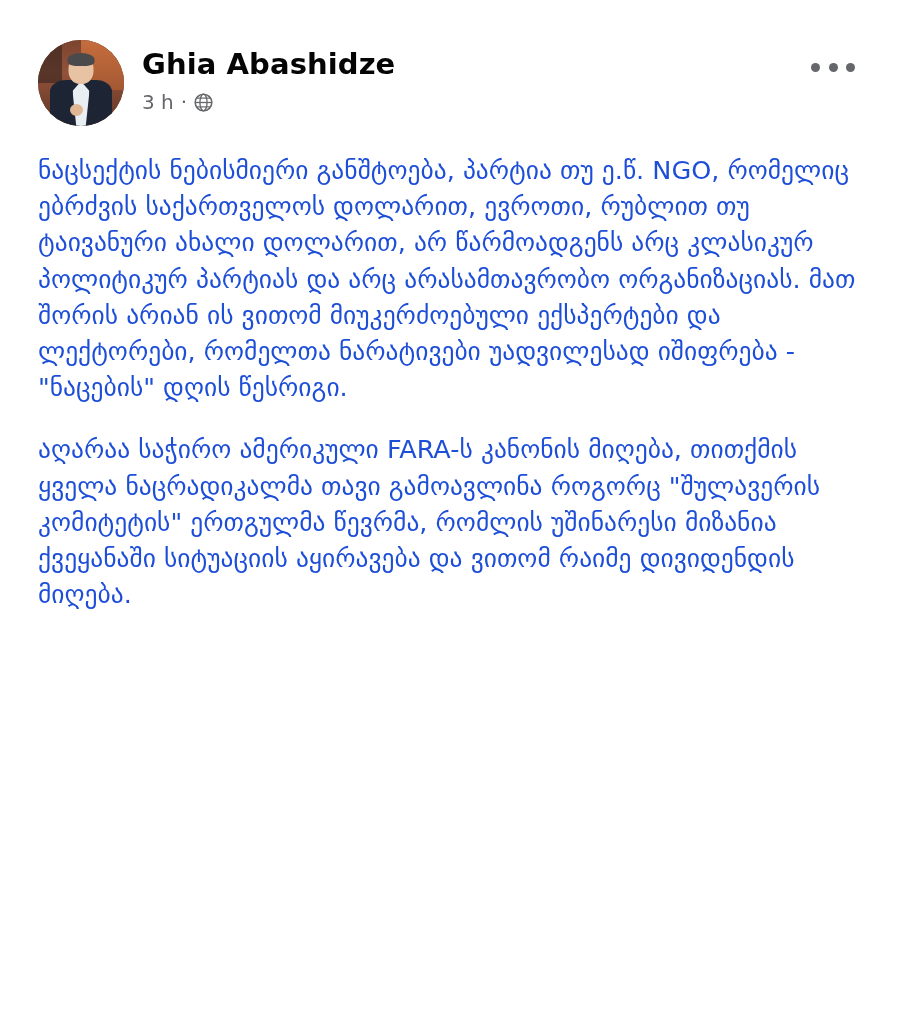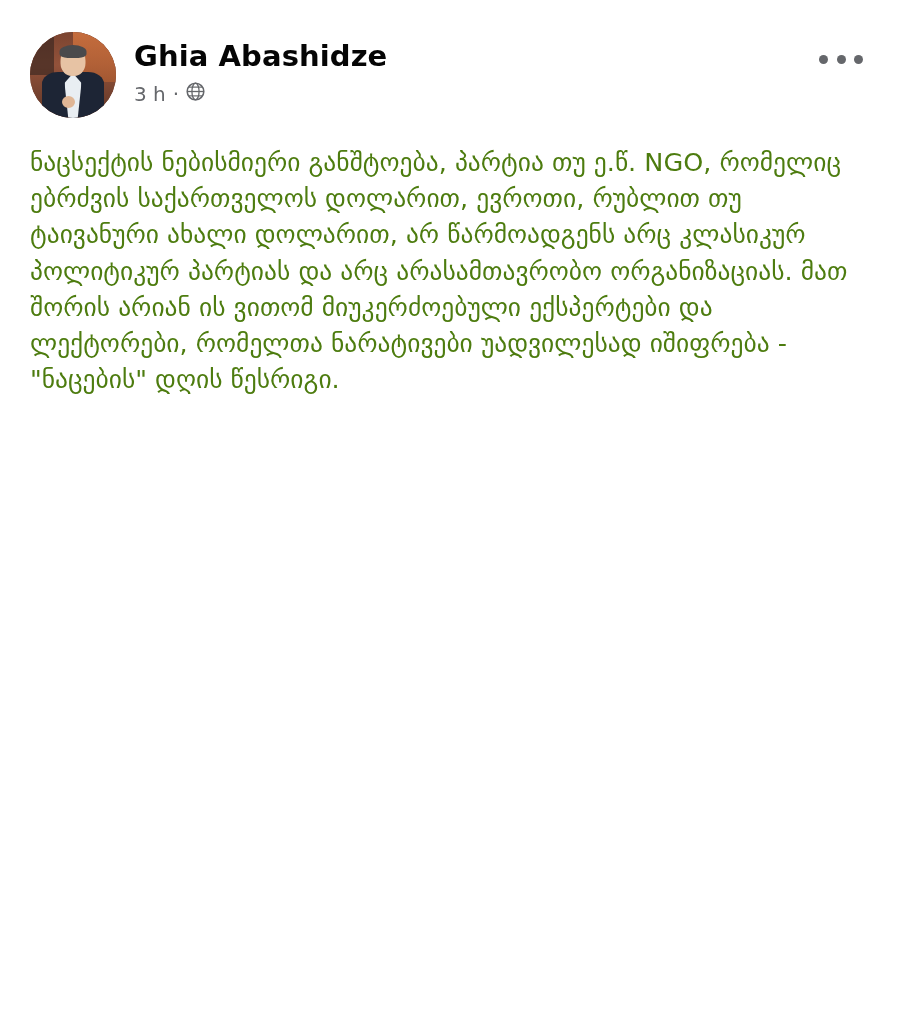--- a/index.html
+++ b/index.html
@@ -12,21 +12,21 @@
     height: 1024px;
     font-family: "DejaVu Sans", "Liberation Sans", sans-serif;
     color: #050505;
     overflow: hidden;
     position: relative;
   }
 
   .post {
     width: 899px;
     box-sizing: border-box;
-    padding: 8px;
+    padding: 16px;
     background: #ffffff;
   }
 
   
   .post-header {
     display: flex;
     align-items: flex-start;
     padding: 24px 22px 0 22px;
     position: relative;
   }
@@ -119,21 +119,21 @@
   }
   .author-name {
     font-size: 29px;
     font-weight: bold;
     line-height: 1.15;
     color: #050505;
     letter-spacing: .1px;
   }
   .meta-row {
     display: flex;
-    align-items: flex-start;
+    align-items: center;
     margin-top: 9px;
     color: #65676b;
     font-size: 20px;
   }
   .meta-time { color: #65676b; }
   .meta-dot {
     margin: 0 7px;
     color: #65676b;
   }
   .globe-icon {
@@ -161,21 +161,21 @@
     height: 9px;
     border-radius: 50%;
     background: #65676b;
   }
 
   
   .post-body {
     padding: 26px 22px 0 22px;
     font-size: 25.5px;
     line-height: 1.42;
-    color: #4d7c0f;
+    color: #1d4ed8;
     word-wrap: break-word;
   }
   .post-body p {
     margin: 0 0 26px 0;
   }
   .post-body p:last-child { margin-bottom: 0; }
 </style>
 </head>
 <body>
 
@@ -215,15 +215,16 @@
 
     <div class="more-button">
       <i></i>
         <i></i>
         <i></i>
     </div>
   </div>
 
   <div class="post-body">
     <p>ნაცსექტის ნებისმიერი განშტოება, პარტია თუ ე.წ. NGO, რომელიც ებრძვის საქართველოს დოლარით, ევროთი, რუბლით თუ ტაივანური ახალი დოლარით, არ წარმოადგენს არც კლასიკურ პოლიტიკურ პარტიას და არც არასამთავრობო ორგანიზაციას. მათ შორის არიან ის ვითომ მიუკერძოებული ექსპერტები და ლექტორები, რომელთა ნარატივები უადვილესად იშიფრება - "ნაცების" დღის წესრიგი.</p>
+    <p>აღარაა საჭირო ამერიკული FARA-ს კანონის მიღება, თითქმის ყველა ნაცრადიკალმა თავი გამოავლინა როგორც "შულავერის კომიტეტის" ერთგულმა წევრმა, რომლის უშინარესი მიზანია ქვეყანაში სიტუაციის აყირავება და ვითომ რაიმე დივიდენდის მიღება.</p>
   </div>
 
 </div>
 
 </body></html>

